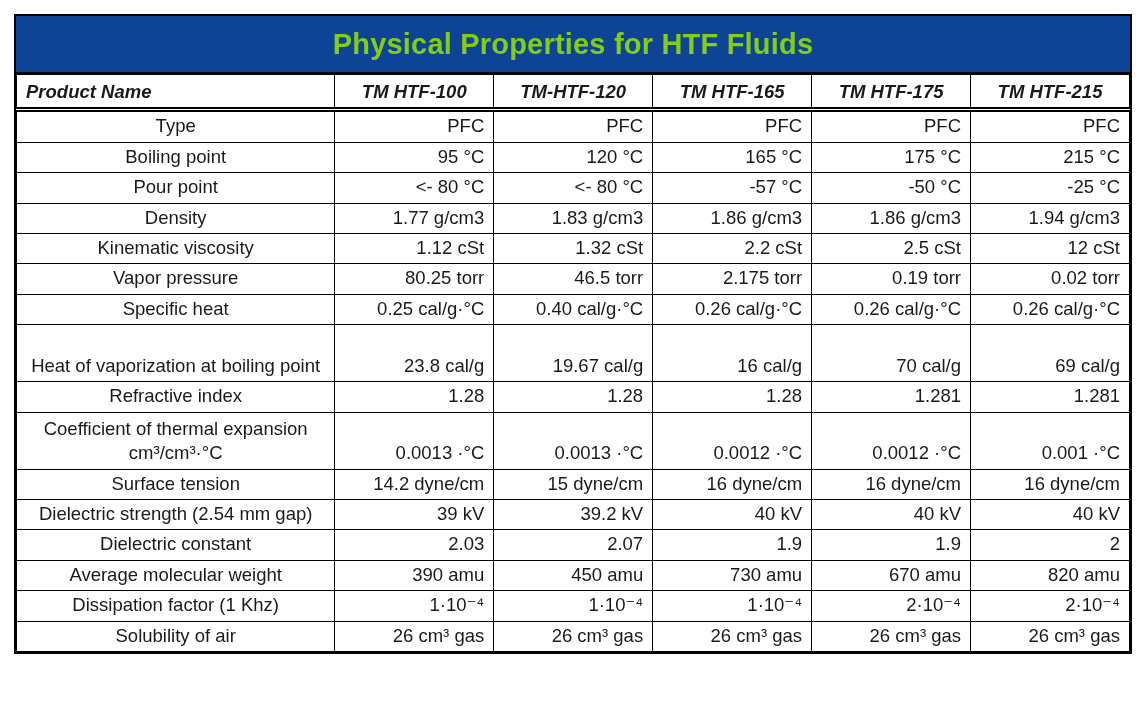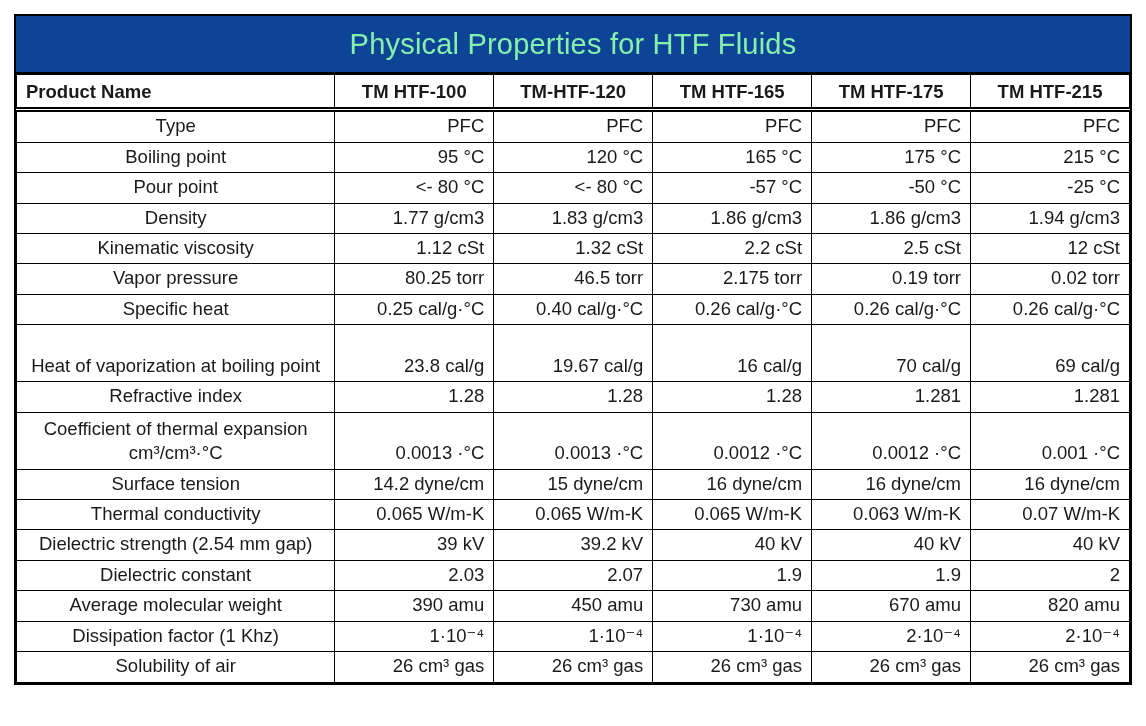--- a/index.html
+++ b/index.html
@@ -22,23 +22,23 @@
   .title-bar {
     background: #0d4496;
     border-bottom: 2px solid #000;
     height: 58px;
     display: flex;
     align-items: center;
     justify-content: center;
   }
   .title-bar h1 {
     margin: 0;
-    color: #86efac;
+    color: #84cc16;
     font-size: 29px;
-    font-weight: normal;
+    font-weight: bold;
     letter-spacing: 0.2px;
   }
   table {
     border-collapse: collapse;
     width: 100%;
     table-layout: fixed;
   }
   col.c-label { width: 28.6%; }
   col.c-val   { width: 14.28%; }
   th, td {
@@ -47,20 +47,21 @@
     font-size: 18.5px;
     line-height: 1.32;
     vertical-align: bottom;
     overflow: hidden;
   }
   thead th {
     font-weight: bold;
     border-bottom: 5px double #000;
     padding-top: 5px;
     vertical-align: middle;
+    font-style: italic;
   }
   thead th.col-label { text-align: left; }
   thead th.col-product { text-align: center; }
   tbody td.label-cell { text-align: center; }
   tbody td.value-cell { text-align: right; }
   tbody tr.tall td { height: 57px; }
   tbody tr td { height: 29px; }
 </style>
 </head>
 <body>
@@ -174,28 +175,20 @@
         </tr>
         <tr>
           <td class="label-cell">Surface tension</td>
           <td class="value-cell">14.2 dyne/cm</td>
           <td class="value-cell">15 dyne/cm</td>
           <td class="value-cell">16 dyne/cm</td>
           <td class="value-cell">16 dyne/cm</td>
           <td class="value-cell">16 dyne/cm</td>
         </tr>
         <tr>
-          <td class="label-cell">Thermal conductivity</td>
-          <td class="value-cell">0.065 W/m-K</td>
-          <td class="value-cell">0.065 W/m-K</td>
-          <td class="value-cell">0.065 W/m-K</td>
-          <td class="value-cell">0.063 W/m-K</td>
-          <td class="value-cell">0.07 W/m-K</td>
-        </tr>
-        <tr>
           <td class="label-cell">Dielectric strength (2.54 mm gap)</td>
           <td class="value-cell">39 kV</td>
           <td class="value-cell">39.2 kV</td>
           <td class="value-cell">40 kV</td>
           <td class="value-cell">40 kV</td>
           <td class="value-cell">40 kV</td>
         </tr>
         <tr>
           <td class="label-cell">Dielectric constant</td>
           <td class="value-cell">2.03</td>

